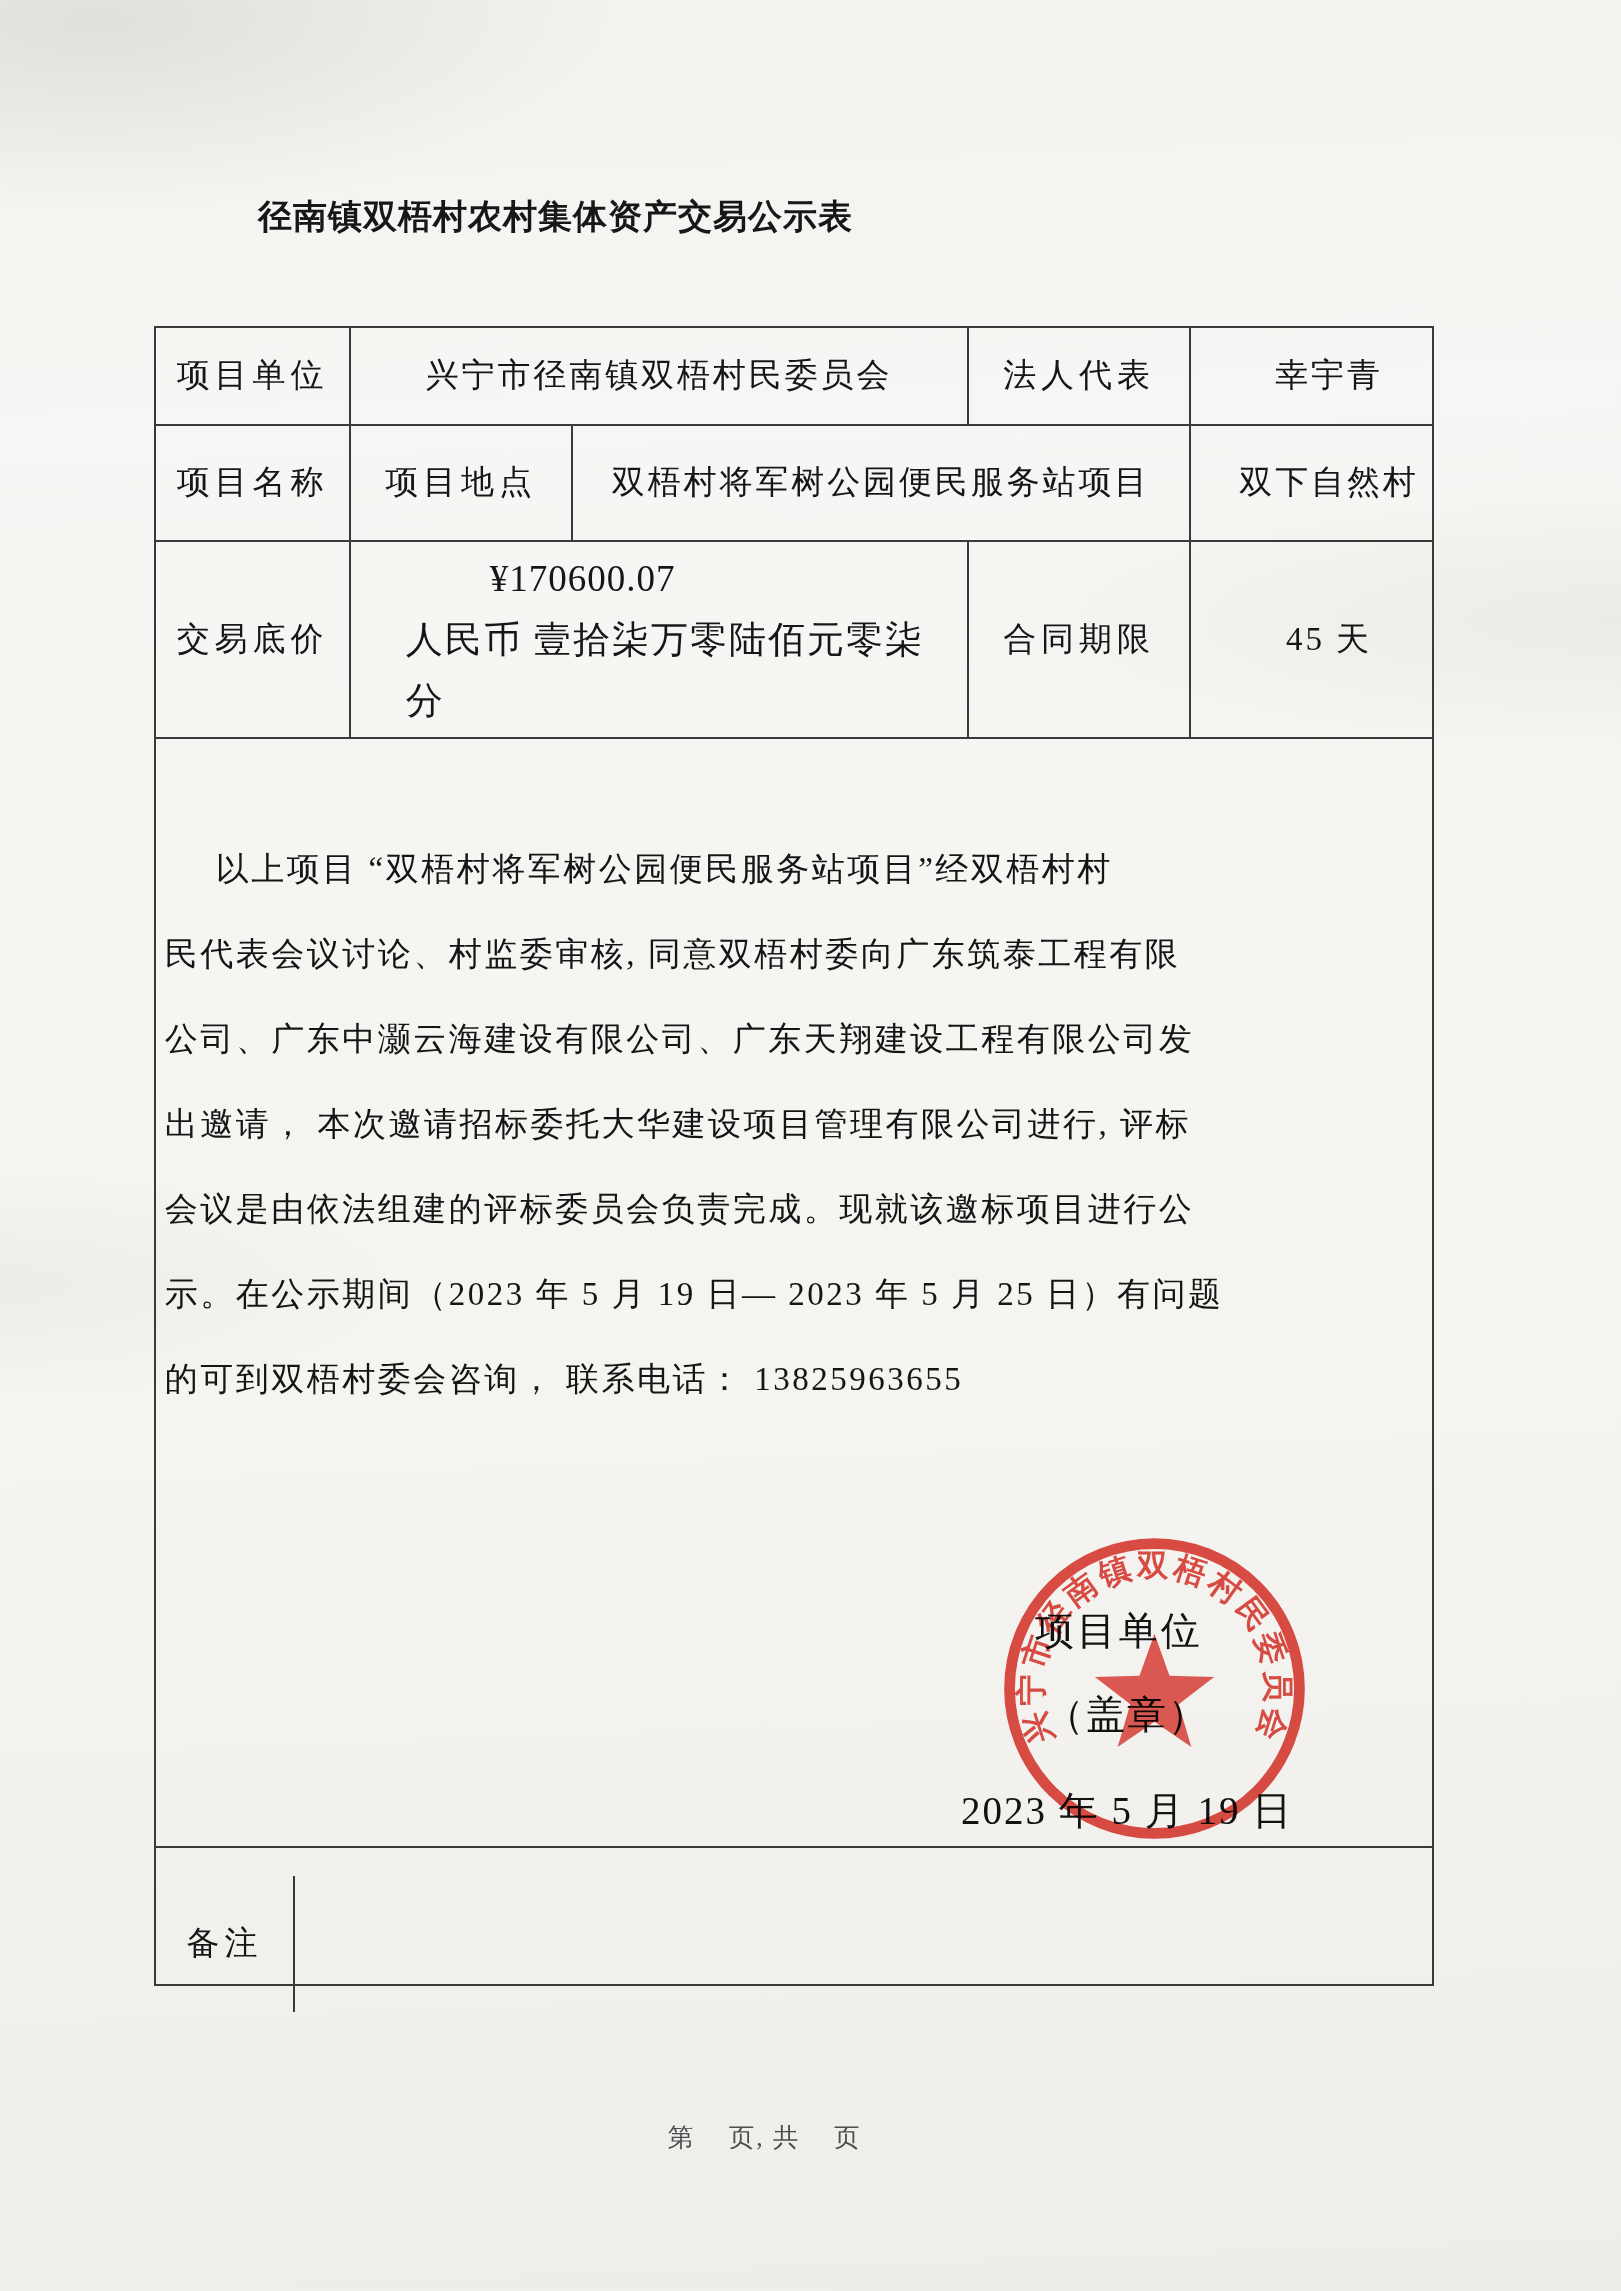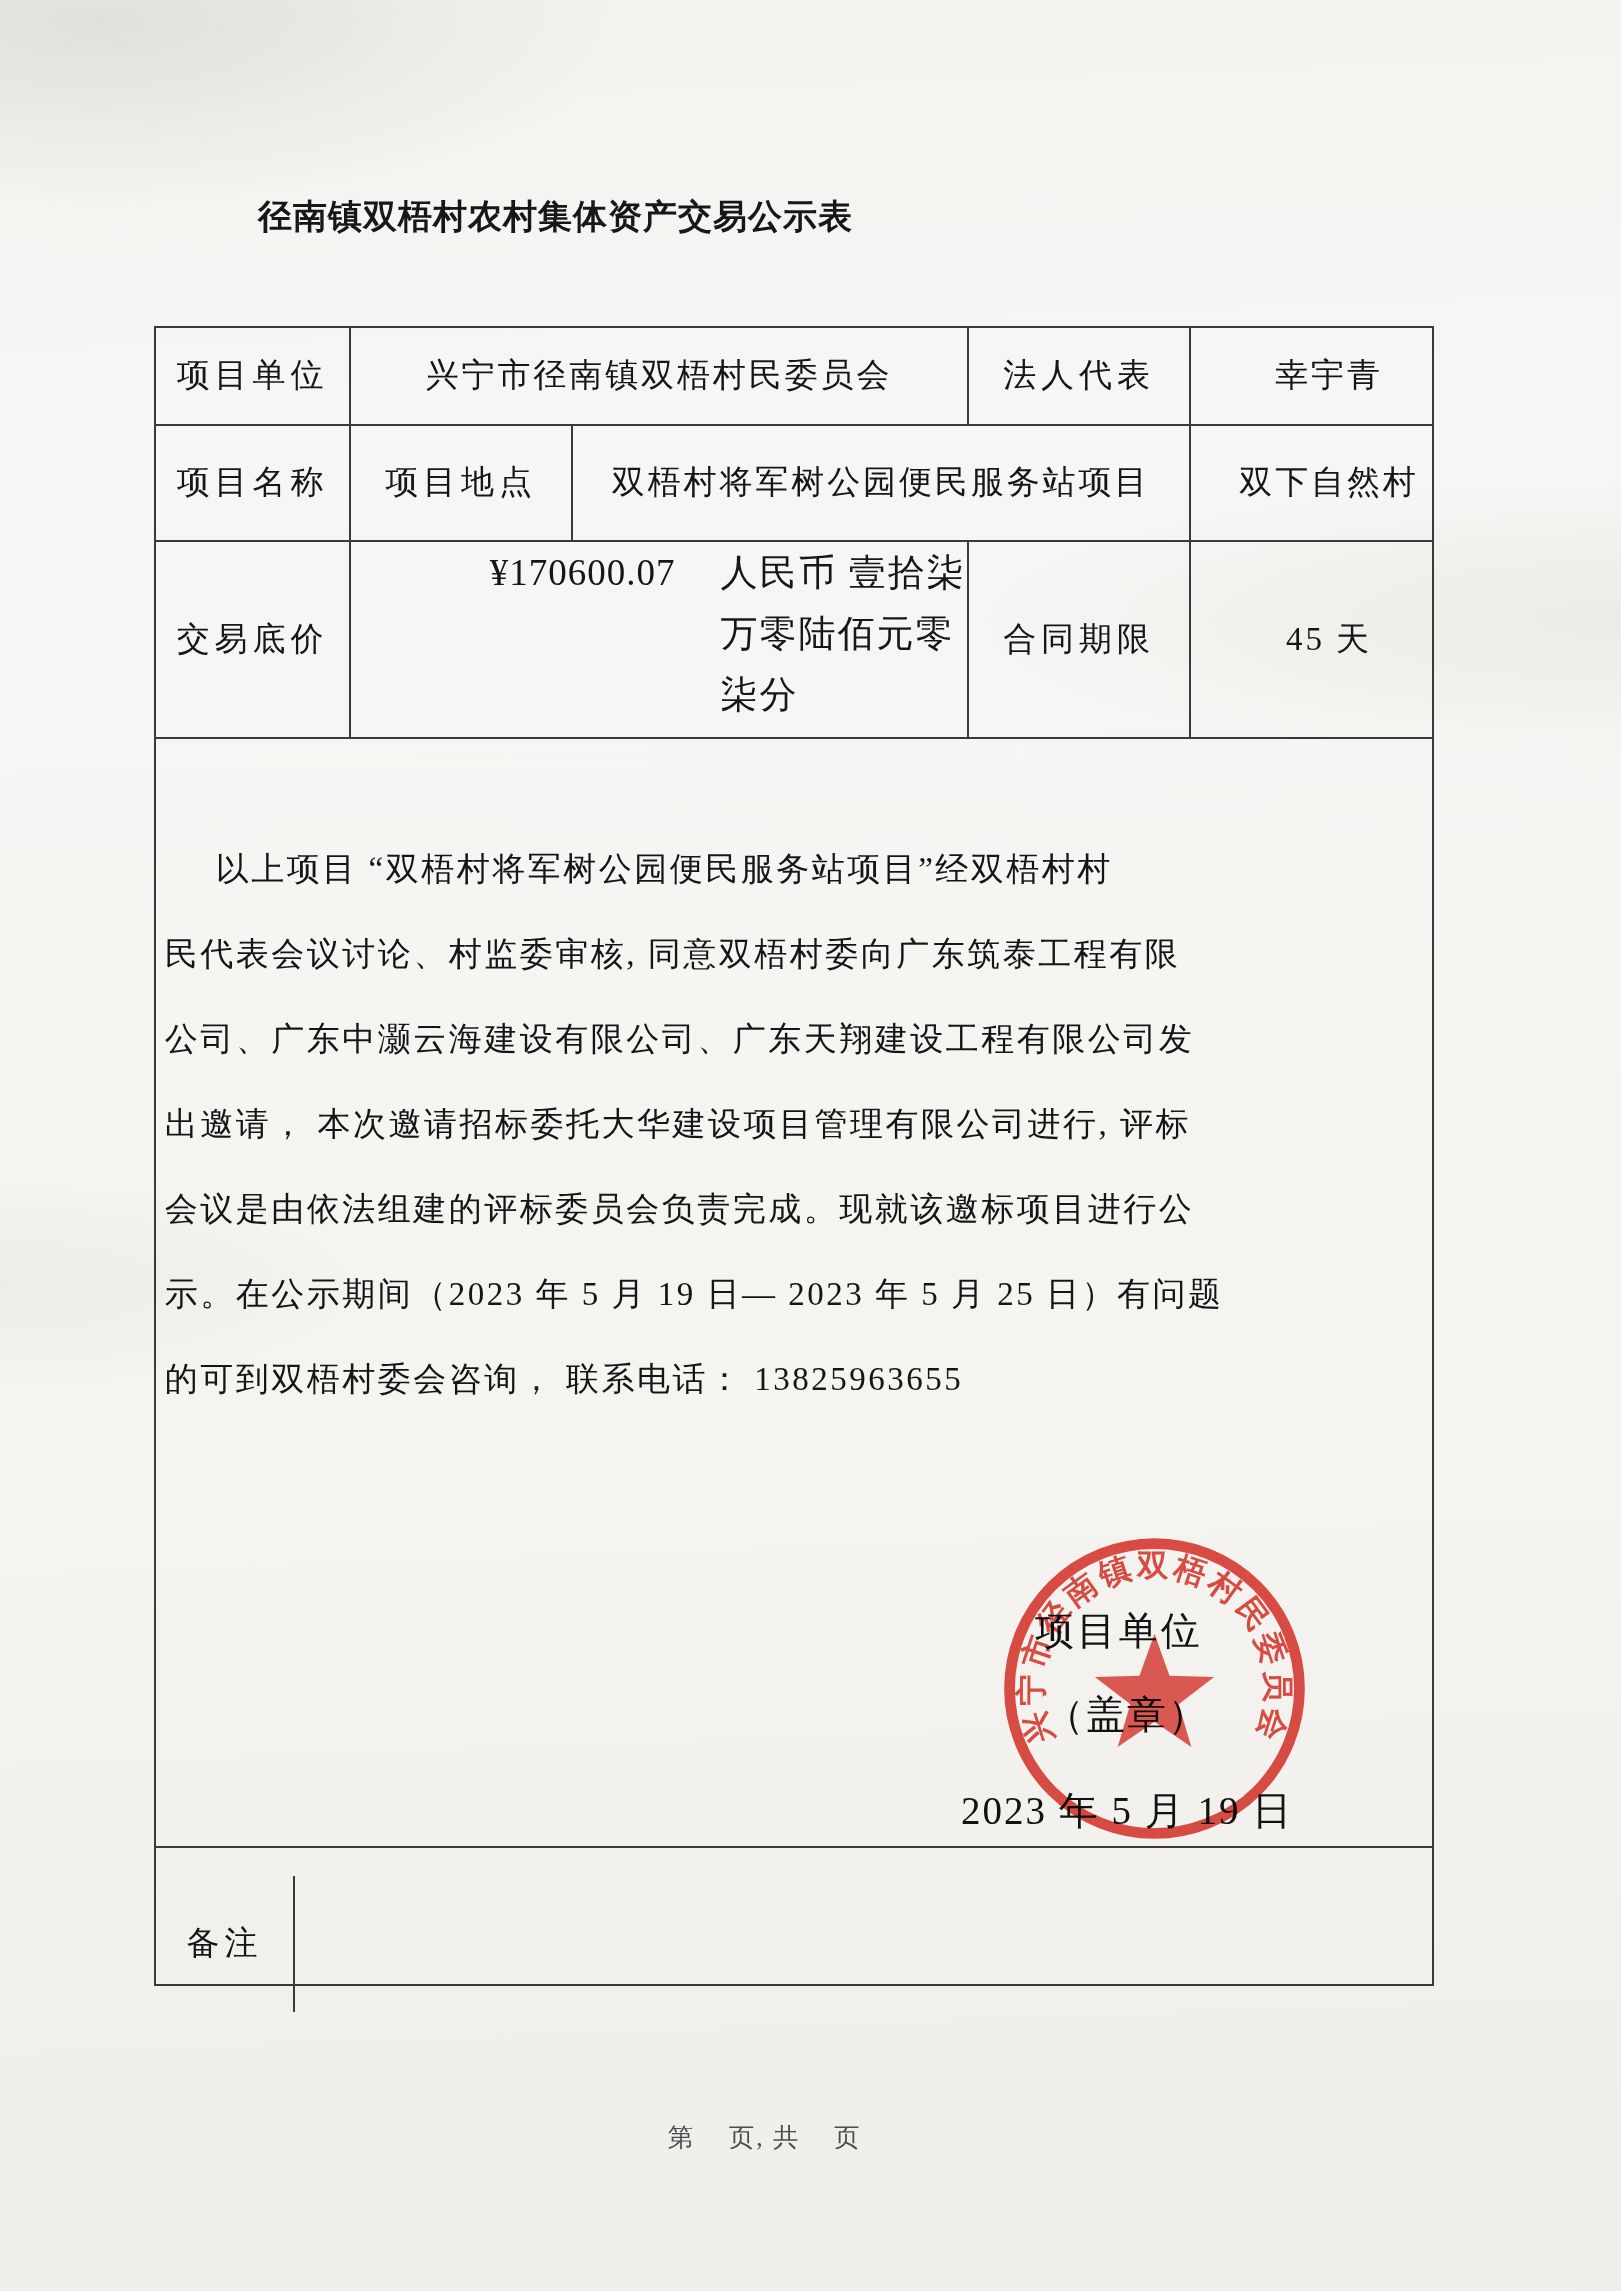--- a/index.html
+++ b/index.html
@@ -34,21 +34,21 @@
   .cell{
     display:flex; align-items:center; justify-content:center;
     border-right:2px solid #3a3a3a; font-size:33px; color:#161616;
     text-align:center; line-height:1.45;
   }
   .cell.last{ border-right:none; }
   .c1{ width:195px; } .c2{ width:618px; } .c3{ width:222px; } .c4{ flex:1;padding-left:35px; }
   .label{ letter-spacing:4.9px; }
   .val{ letter-spacing:2.9px; }
   .wrap-val{ display:inline-block; max-width:568px; }
-  .price-cell{ flex-direction:row; justify-content:center; align-items:flex-start; padding-left:9.8px; }
+  .price-cell{ flex-direction:column; justify-content:center; align-items:flex-start; padding-left:9.8px; }
   .amount-num{ font-size:37px; letter-spacing:1px; margin-left:129px; line-height:61px; }
   .amount-words{ font-size:37px; letter-spacing:2px; max-width:547px; margin-left:45px;
                  line-height:61px; text-align:left; }
   
   .para-cell{ position:relative; width:100%; padding:88px 9.8px 0 8.8px; }
   .para-line{
     font-size:33px; letter-spacing:2.5px; line-height:85px;
     white-space:nowrap; color:#151515;
   }
   .para-line.indent{ text-indent:51px; }

